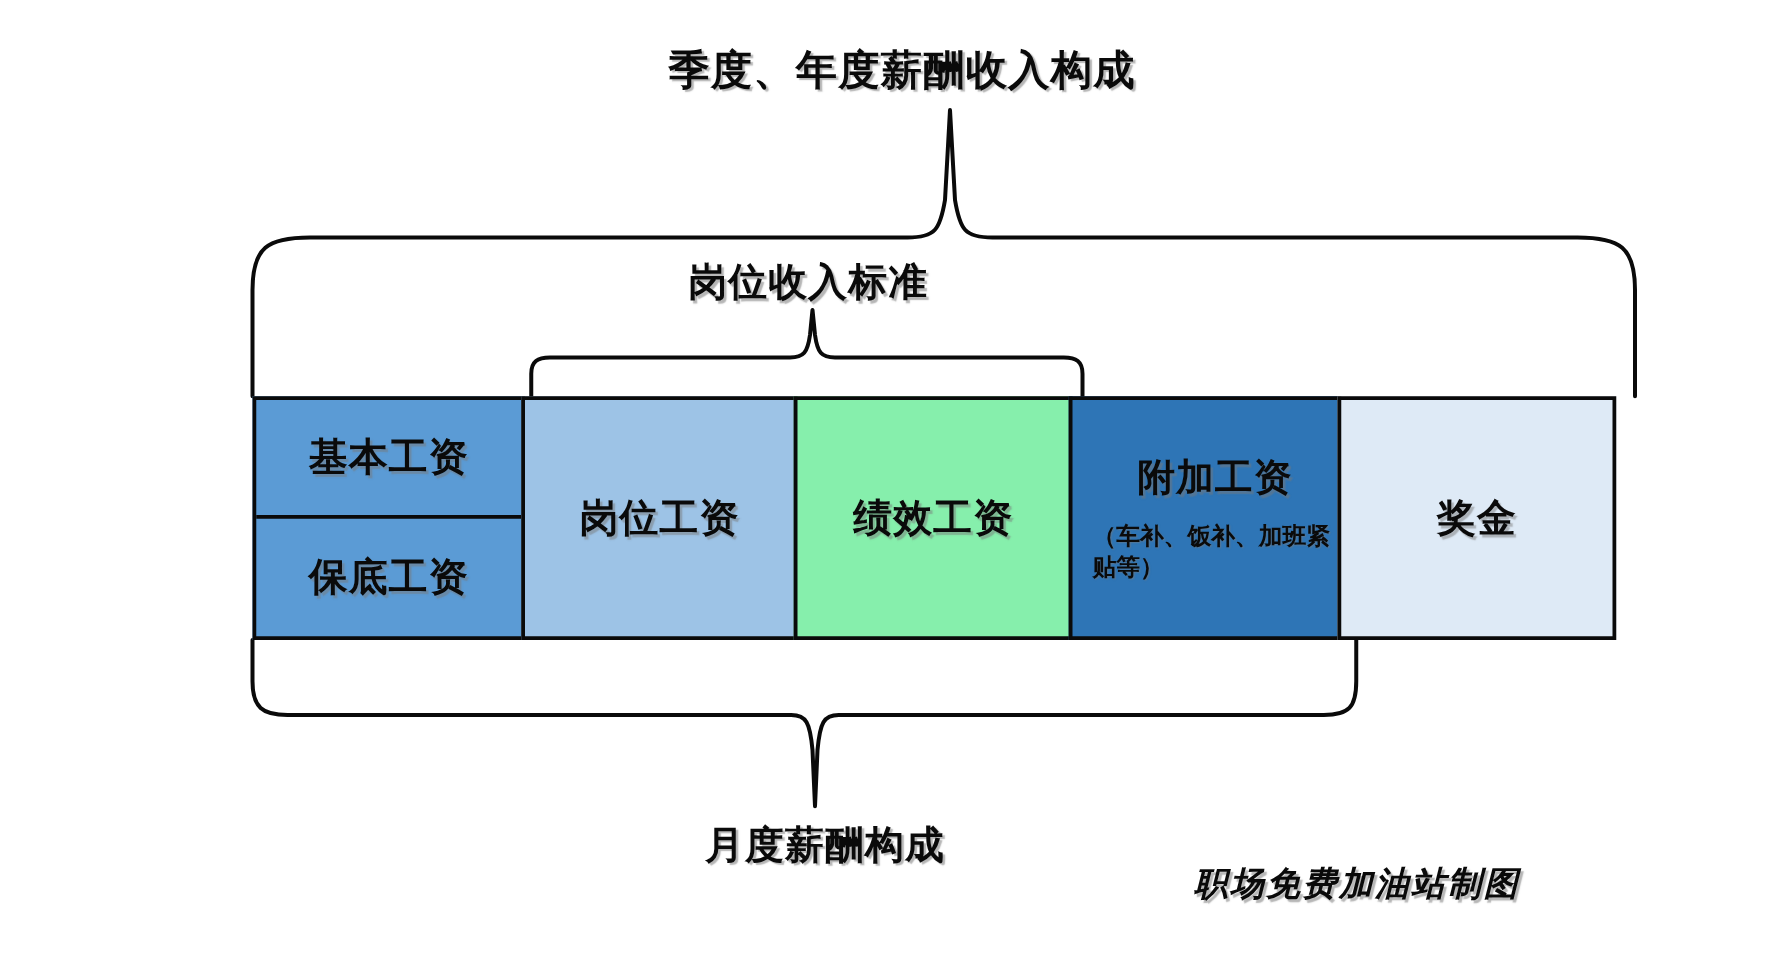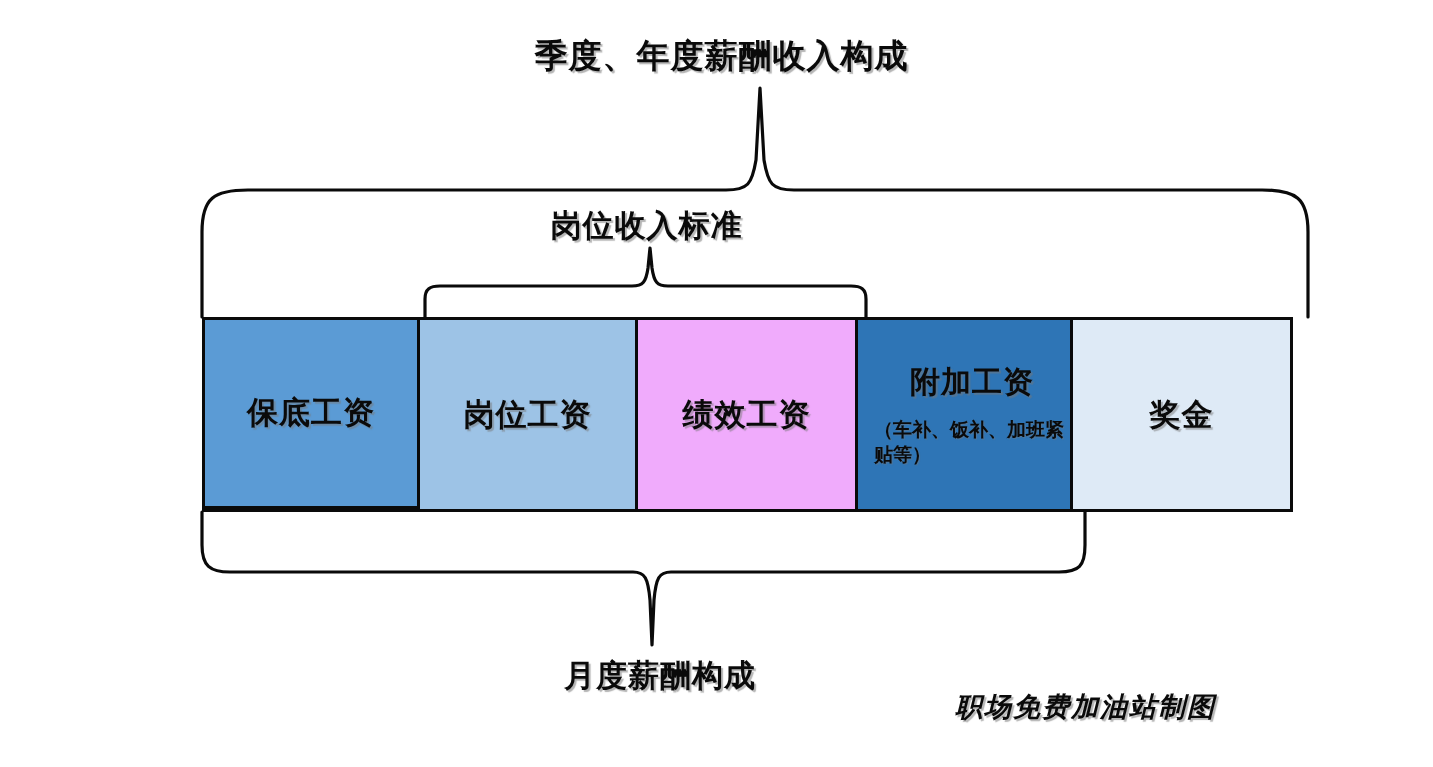--- a/index.html
+++ b/index.html
@@ -179,29 +179,32 @@
   <div class="label" id="title-top">
     <span class="inner">季度、年度薪酬收入构成</span>
   </div>
 
   <div class="label" id="label-mid">岗位收入标准</div>
 
   <div id="table">
 
     <div class="col col-1" style="background:#5B9BD5">
       <div class="subcell top">
+        <span class="cell-text">基本工资</span>
+      </div>
+      <div class="subcell">
         <span class="cell-text">保底工资</span>
       </div>
     </div>
 
     <div class="col col-2" style="background:#9DC3E6">
       <span class="cell-text">岗位工资</span>
     </div>
 
-    <div class="col col-3" style="background:#f0abfc">
+    <div class="col col-3" style="background:#86efac">
       <span class="cell-text">绩效工资</span>
     </div>
 
     <div class="col col-4" style="background:#2E75B6">
       <div class="stack">
         <span class="cell-text small">附加工资</span>
         <span class="cell-sub">（车补、饭补、加班紧贴等）</span>
       </div>
     </div>
 

